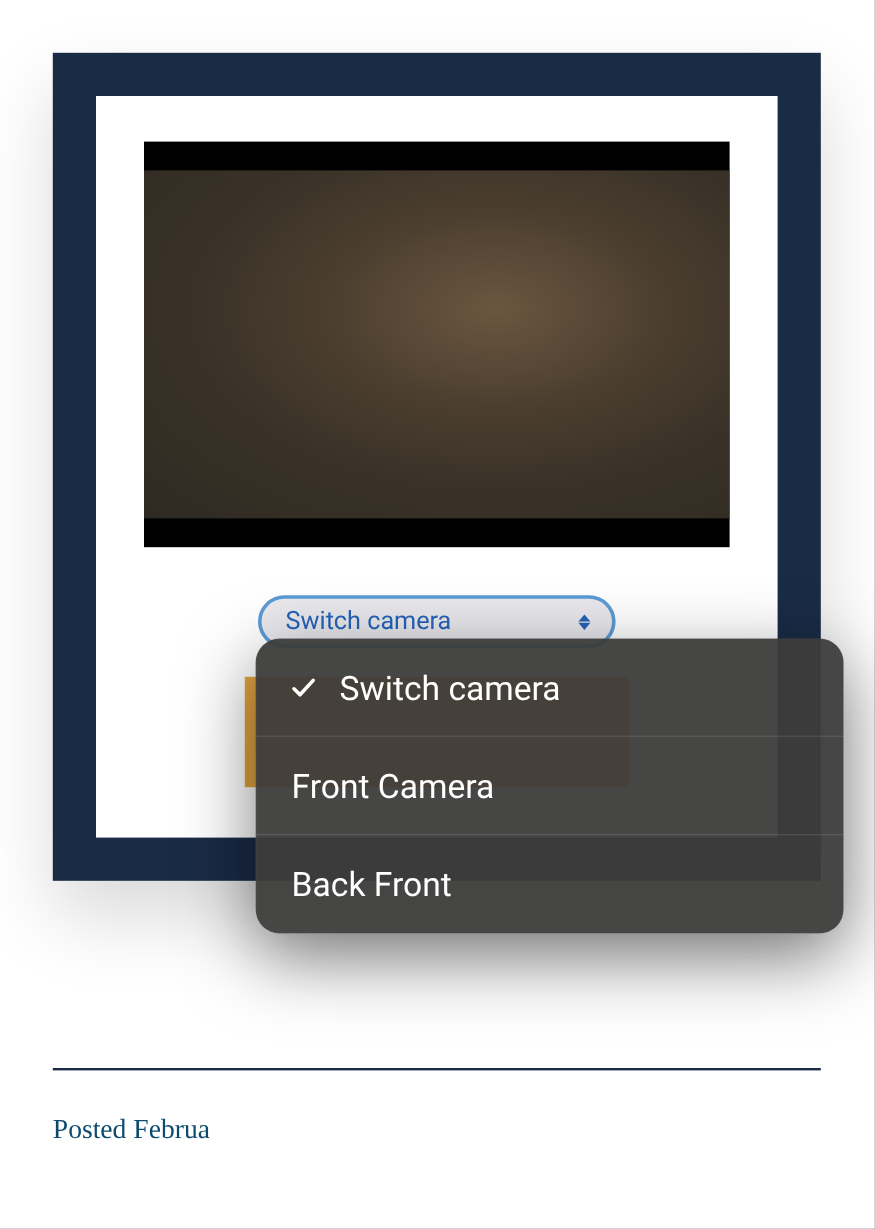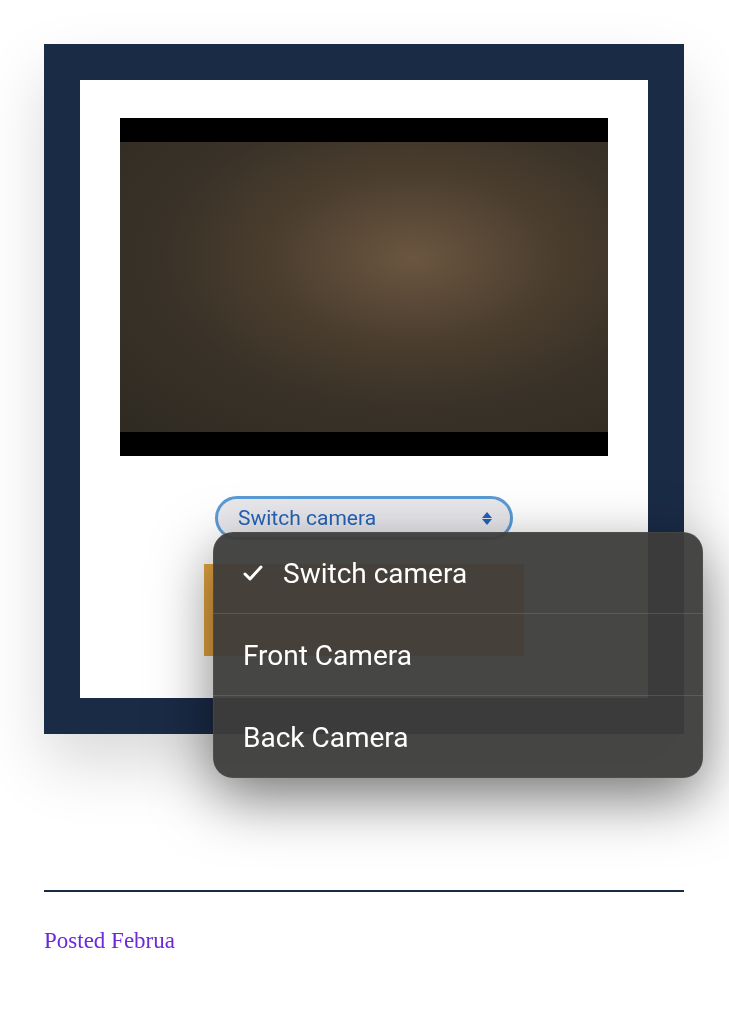--- a/index.html
+++ b/index.html
@@ -120,21 +120,21 @@
       height: 2px;
       background: #1a2b46;
     }
 
     .posted-line {
       position: absolute;
       top: 928px;
       left: 44px;
       font-family: Georgia, 'Times New Roman', serif;
       font-size: 23px;
-      color: #6d28d9;
+      color: #0c4a6e;
     }
 
     .picker {
       position: absolute;
       top: 532px;
       left: 213px;
       width: 490px;
       background: rgba(60, 60, 58, 0.95);
       border-radius: 20px;
       overflow: hidden;
@@ -222,15 +222,15 @@
         <svg viewBox="0 0 24 24" fill="none" stroke="#ffffff" stroke-width="3" stroke-linecap="round" stroke-linejoin="round">
           <polyline points="4 13 9 18 20 6"></polyline>
         </svg>
       </span>
       <span class="picker-label">Switch camera</span>
     </div>
     <div class="picker-item no-check">
       <span class="picker-label">Front Camera</span>
     </div>
     <div class="picker-item no-check">
-      <span class="picker-label">Back Camera</span>
+      <span class="picker-label">Back Front</span>
     </div>
   </div>
 
 </body></html>

